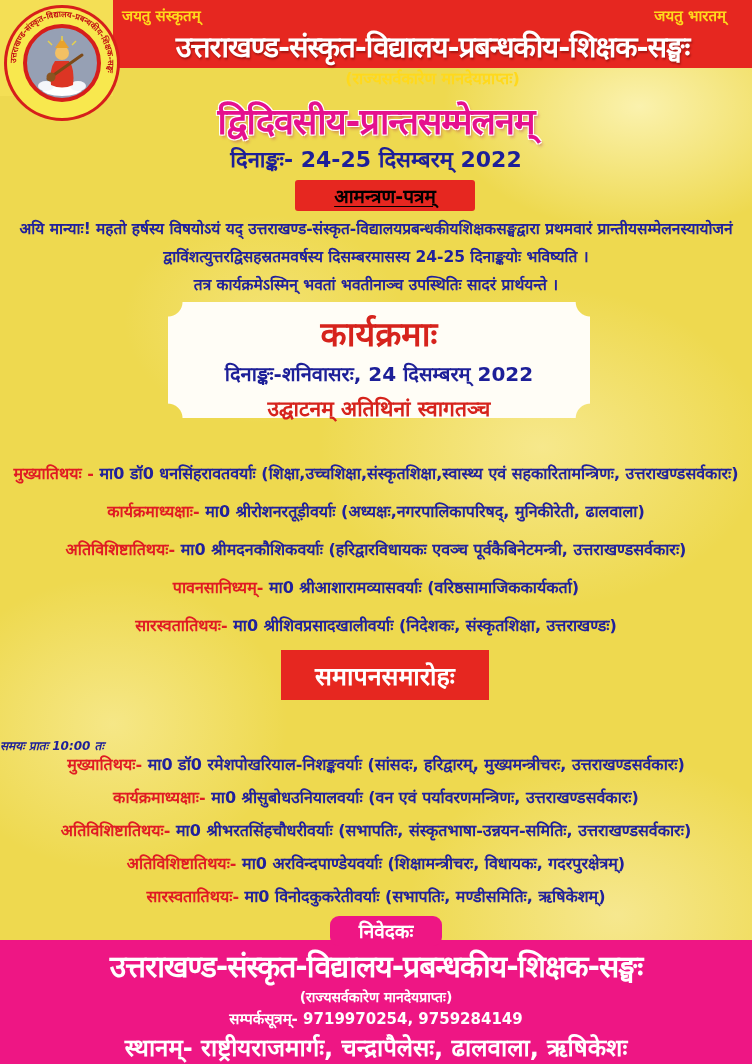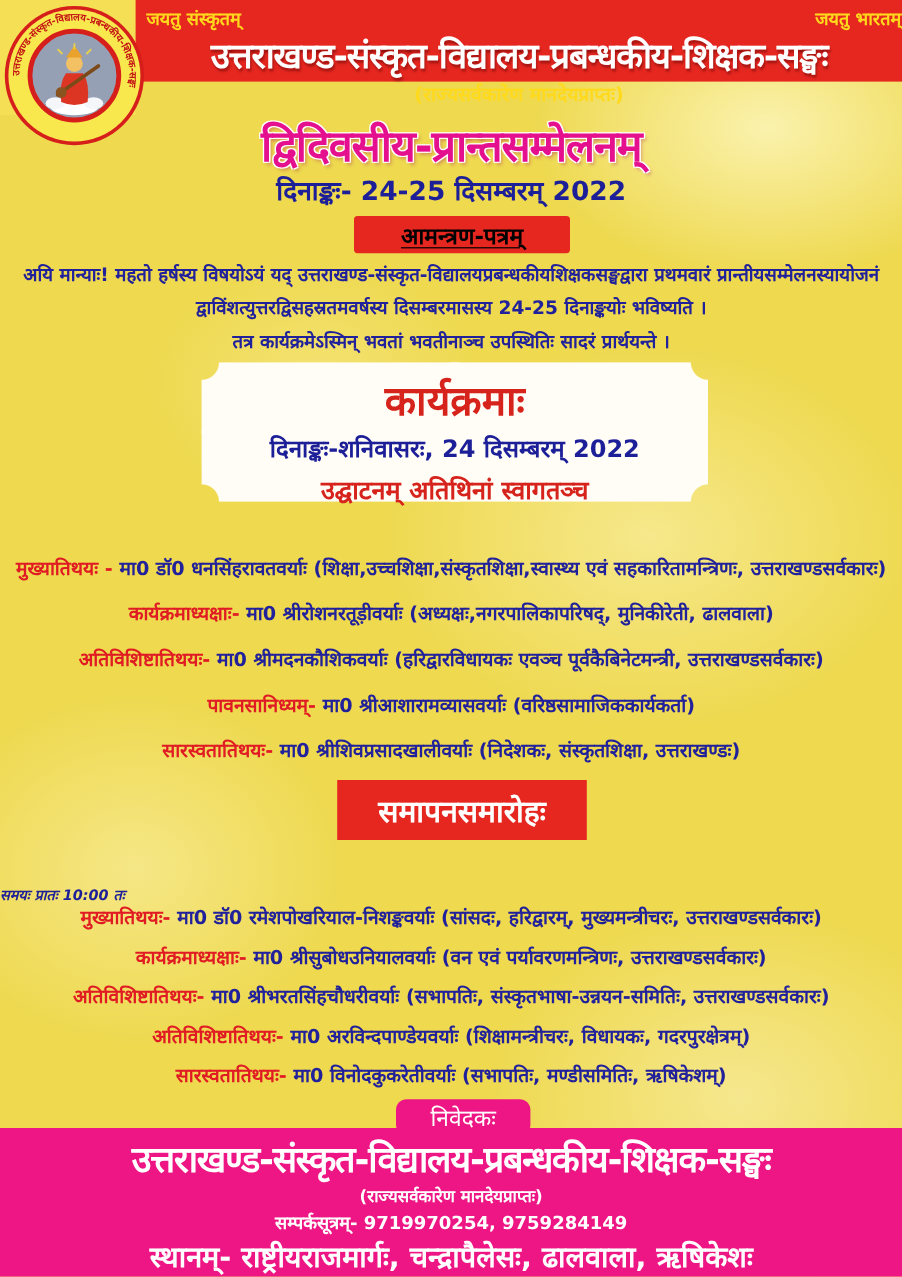--- a/index.html
+++ b/index.html
@@ -23,21 +23,21 @@
   }
   .logo-pad{
     position:absolute;left:0;top:0;width:113px;height:96px;
     background:#f4df55;
   }
   .emblem{
     position:absolute;left:2px;top:3px;width:120px;height:120px;z-index:5;
   }
   .slogan{position:absolute;top:5px;color:#ffd91c;font-size:15px;font-weight:bold;}
   .slogan-left{left:122px;}
-  .slogan-right{right:1px;margin-left:40px;}
+  .slogan-right{right:26px;margin-left:40px;}
   .org-name{
     position:absolute;left:113px;right:0;top:26px;
     text-align:center;color:#ffffff;font-size:29px;font-weight:bold;
     text-shadow:1px 2px 2px rgba(90,0,0,.45);
     letter-spacing:-1px;
   }
   .org-note{
     position:absolute;left:113px;right:0;top:67px;
     text-align:center;color:#ffd91c;font-size:16px;font-weight:bold;
   }
@@ -102,21 +102,21 @@
   .closing-time{
     position:absolute;left:0;right:0;top:737px;
     text-align:left;color:#1d1f98;font-size:12px;font-weight:bold;font-style:italic;
   }
   
   .footer-tab{
     position:absolute;left:330px;top:916px;width:112px;height:30px;
     background:#ee1684;border-radius:9px;
     display:flex;align-items:center;justify-content:center;z-index:2;
   }
-  .footer-tab span{color:#fff;font-size:19px;font-weight:normal;}
+  .footer-tab span{color:#fff;font-size:19px;font-weight:bold;}
   .footer{
     position:absolute;left:0;right:0;top:940px;height:124px;
     background:#ee1684;text-align:center;color:#fff;z-index:1;
   }
   .footer-org{margin-top:5px;font-size:30px;font-weight:bold;letter-spacing:-1px;}
   .footer-note{margin-top:1px;font-size:14px;font-weight:bold;}
   .footer-contact{margin-top:2px;font-size:15px;font-weight:bold;}
   .footer-venue{margin-top:2px;font-size:24px;font-weight:bold;}
 </style>
 </head>

